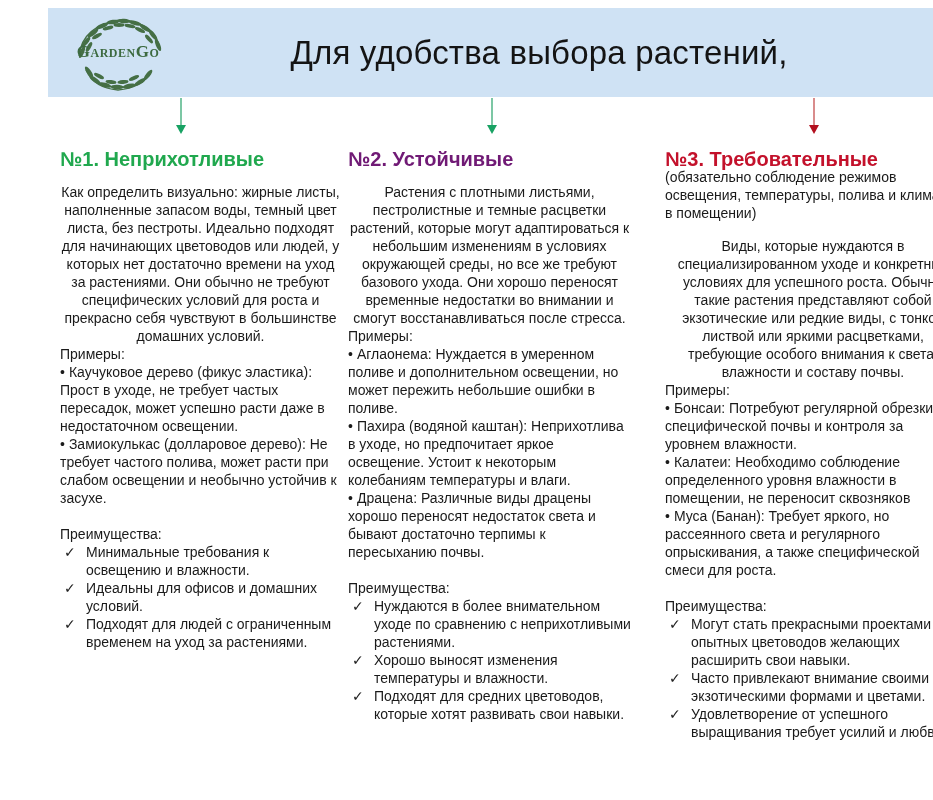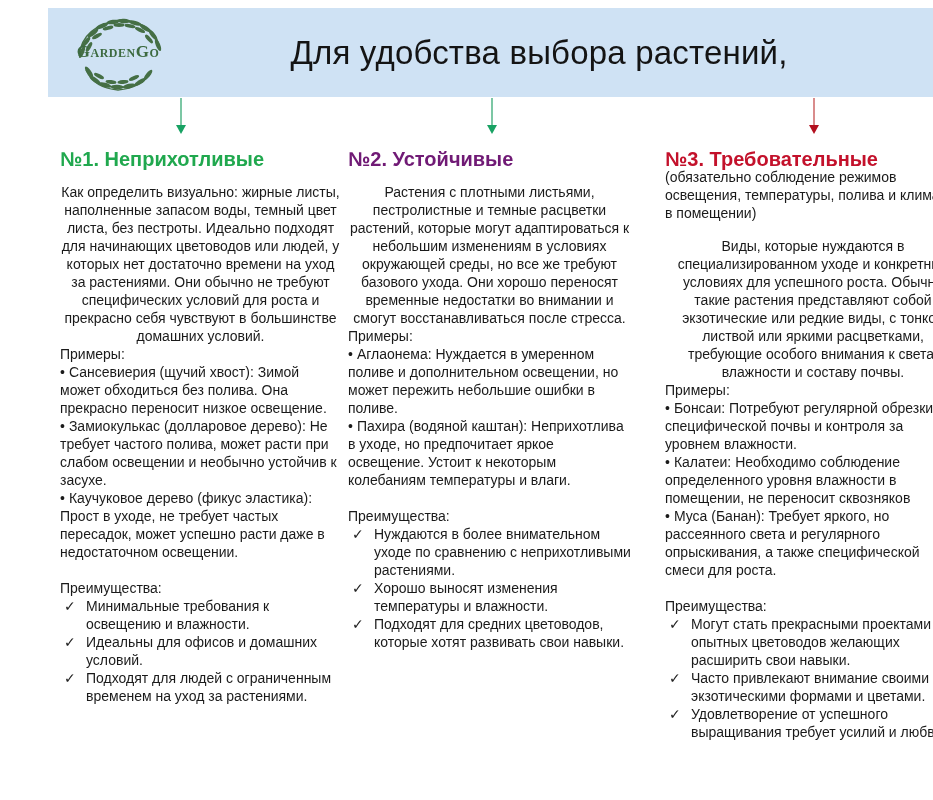--- a/index.html
+++ b/index.html
@@ -151,23 +151,22 @@
     </div>
   </div>
 
   <main class="columns">
 
     <section class="col col-1">
       <h2>№1. Неприхотливые</h2>
       <p class="desc">Как определить визуально: жирные листы, наполненные запасом воды, темный цвет листа, без пестроты. Идеально подходят для начинающих цветоводов или людей, у которых нет достаточно времени на уход за растениями. Они обычно не требуют специфических условий для роста и прекрасно себя чувствуют в большинстве домашних условий.</p>
       <p class="label">Примеры:</p>
       <div>
-        <p class="ex"><span class="blt">•</span><span>Сансевиерия (щучий хвост): Зимой может обходиться без полива. Она прекрасно переносит низкое освещение.</span></p>
+        <p class="ex"><span class="blt">•</span><span>Каучуковое дерево (фикус эластика): Прост в уходе, не требует частых пересадок, может успешно расти даже в недостаточном освещении.</span></p>
         <p class="ex"><span class="blt">•</span><span>Замиокулькас (долларовое дерево): Не требует частого полива, может расти при слабом освещении и необычно устойчив к засухе.</span></p>
-        <p class="ex"><span class="blt">•</span><span>Каучуковое дерево (фикус эластика): Прост в уходе, не требует частых пересадок, может успешно расти даже в недостаточном освещении.</span></p>
       </div>
       <p class="label adv">Преимущества:</p>
       <div>
         <div class="adv-item">
             <span class="chk">✓</span>
             <span>Минимальные требования к освещению и влажности.</span>
           </div>
         <div class="adv-item">
             <span class="chk">✓</span>
             <span>Идеальны для офисов и домашних условий.</span>
@@ -179,20 +178,21 @@
       </div>
     </section>
 
     <section class="col col-2">
       <h2>№2. Устойчивые</h2>
       <p class="desc">Растения с плотными листьями, пестролистные и темные расцветки растений, которые могут адаптироваться к небольшим изменениям в условиях окружающей среды, но все же требуют базового ухода. Они хорошо переносят временные недостатки во внимании и смогут восстанавливаться после стресса.</p>
       <p class="label">Примеры:</p>
       <div>
         <p class="ex"><span class="blt">•</span><span>Аглаонема: Нуждается в умеренном поливе и дополнительном освещении, но может пережить небольшие ошибки в поливе.</span></p>
         <p class="ex"><span class="blt">•</span><span>Пахира (водяной каштан): Неприхотлива в уходе, но предпочитает яркое освещение. Устоит к некоторым колебаниям температуры и влаги.</span></p>
+        <p class="ex"><span class="blt">•</span><span>Драцена: Различные виды драцены хорошо переносят недостаток света и бывают достаточно терпимы к пересыханию почвы.</span></p>
       </div>
       <p class="label adv">Преимущества:</p>
       <div>
         <div class="adv-item">
             <span class="chk">✓</span>
             <span>Нуждаются в более внимательном уходе по сравнению с неприхотливыми растениями.</span>
           </div>
         <div class="adv-item">
             <span class="chk">✓</span>
             <span>Хорошо выносят изменения температуры и влажности.</span>

